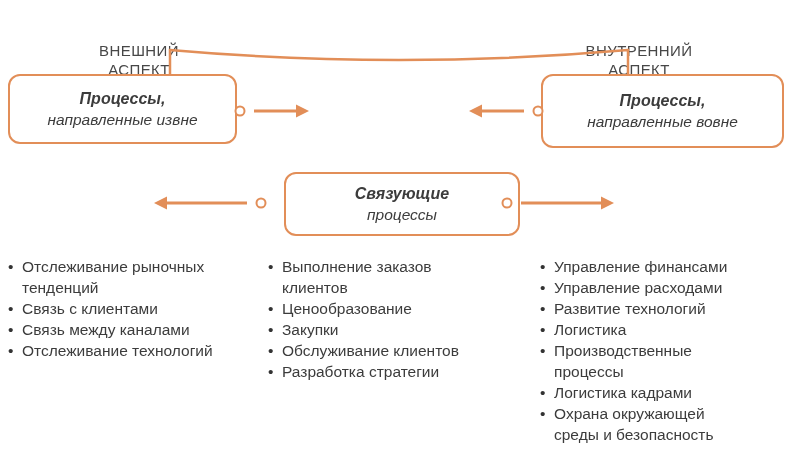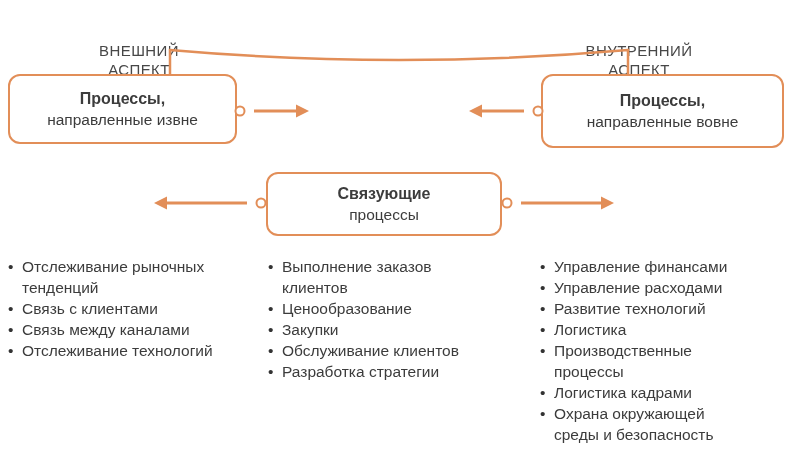--- a/index.html
+++ b/index.html
@@ -51,26 +51,27 @@
     background:#fff;
     border:2px solid var(--accent);
     border-radius:12px;
     display:flex;
     flex-direction:column;
     justify-content:center;
     align-items:center;
     gap:5px;
     text-align:center;
     z-index:2;
+    font-style:italic;
   }
   .box-title{font-size:16px;font-weight:bold;line-height:17px;}
   .box-sub{font-size:15.5px;line-height:16px;}
   .box-external{left:8px;top:74px;width:229px;height:70px;}
   .box-internal{left:541px;top:74px;width:243px;height:74px;}
-  .box-linking{left:266px;top:172px;width:236px;height:64px;}
+  .box-linking{left:284px;top:172px;width:236px;height:64px;}
   
   .list{
     position:absolute;
     top:256px;
     list-style:none;
     font-size:15.5px;
     line-height:21px;
     z-index:2;
   }
   .list li{

